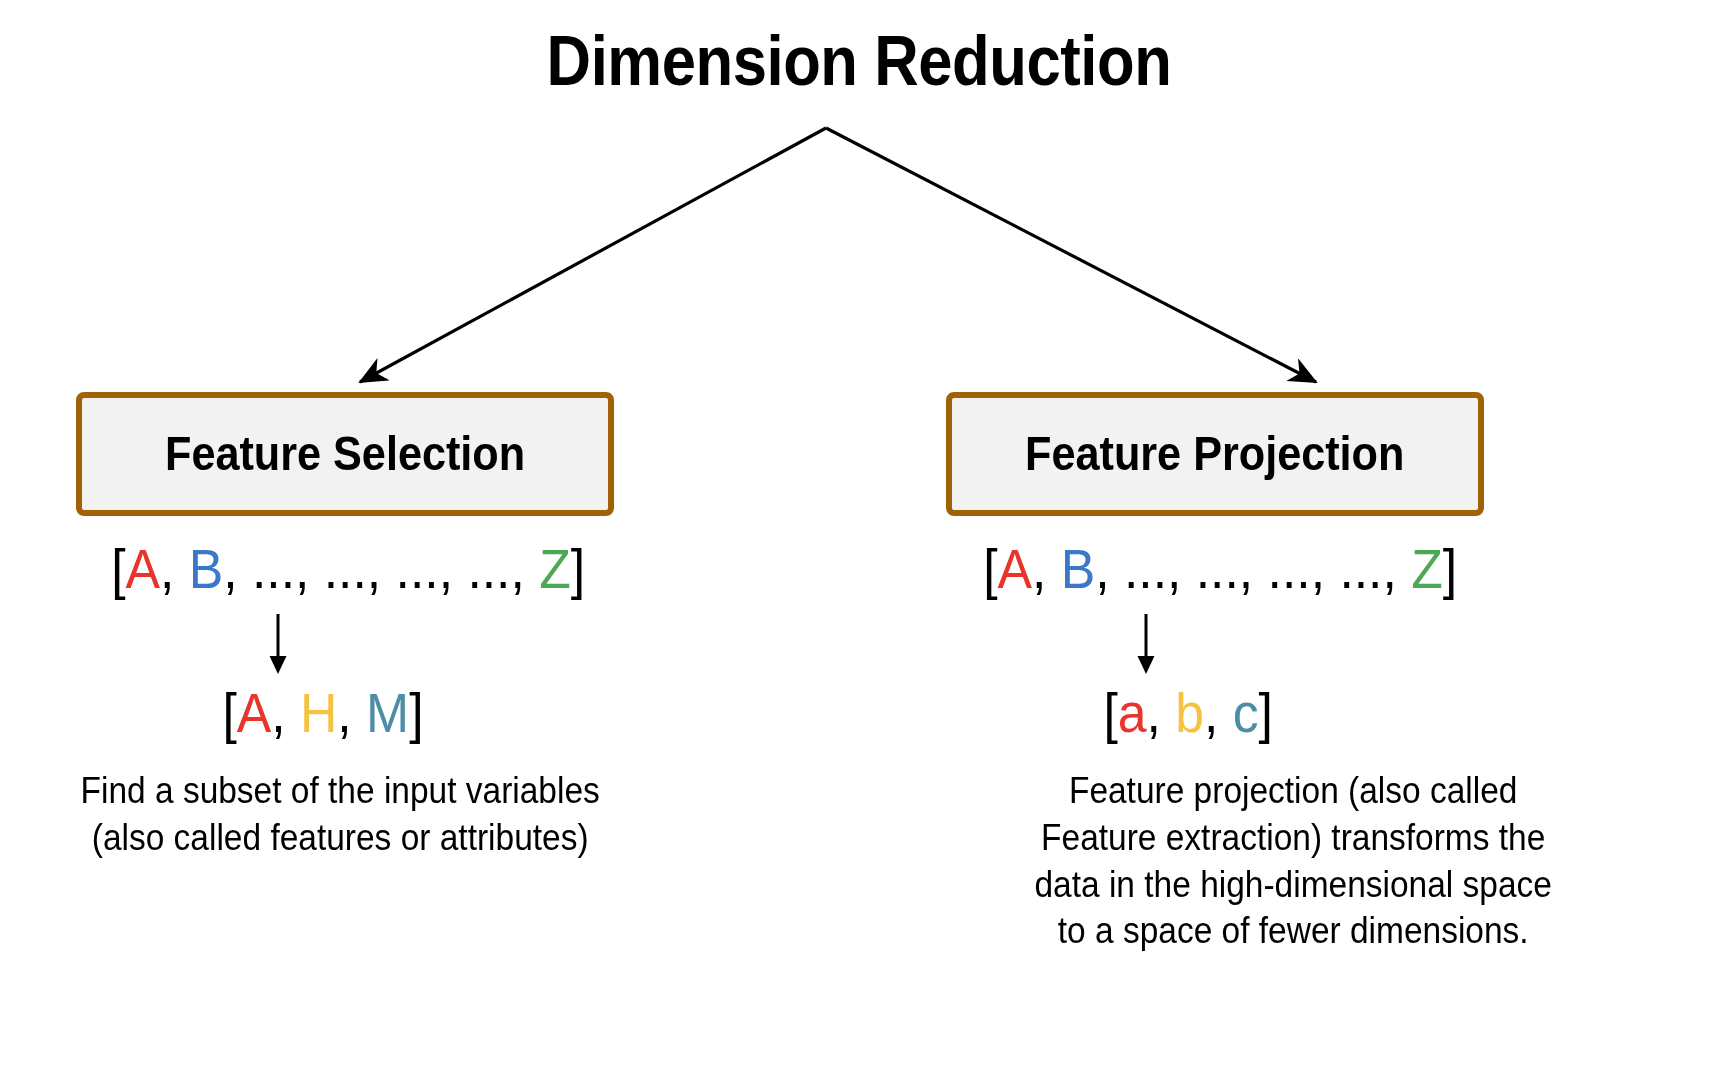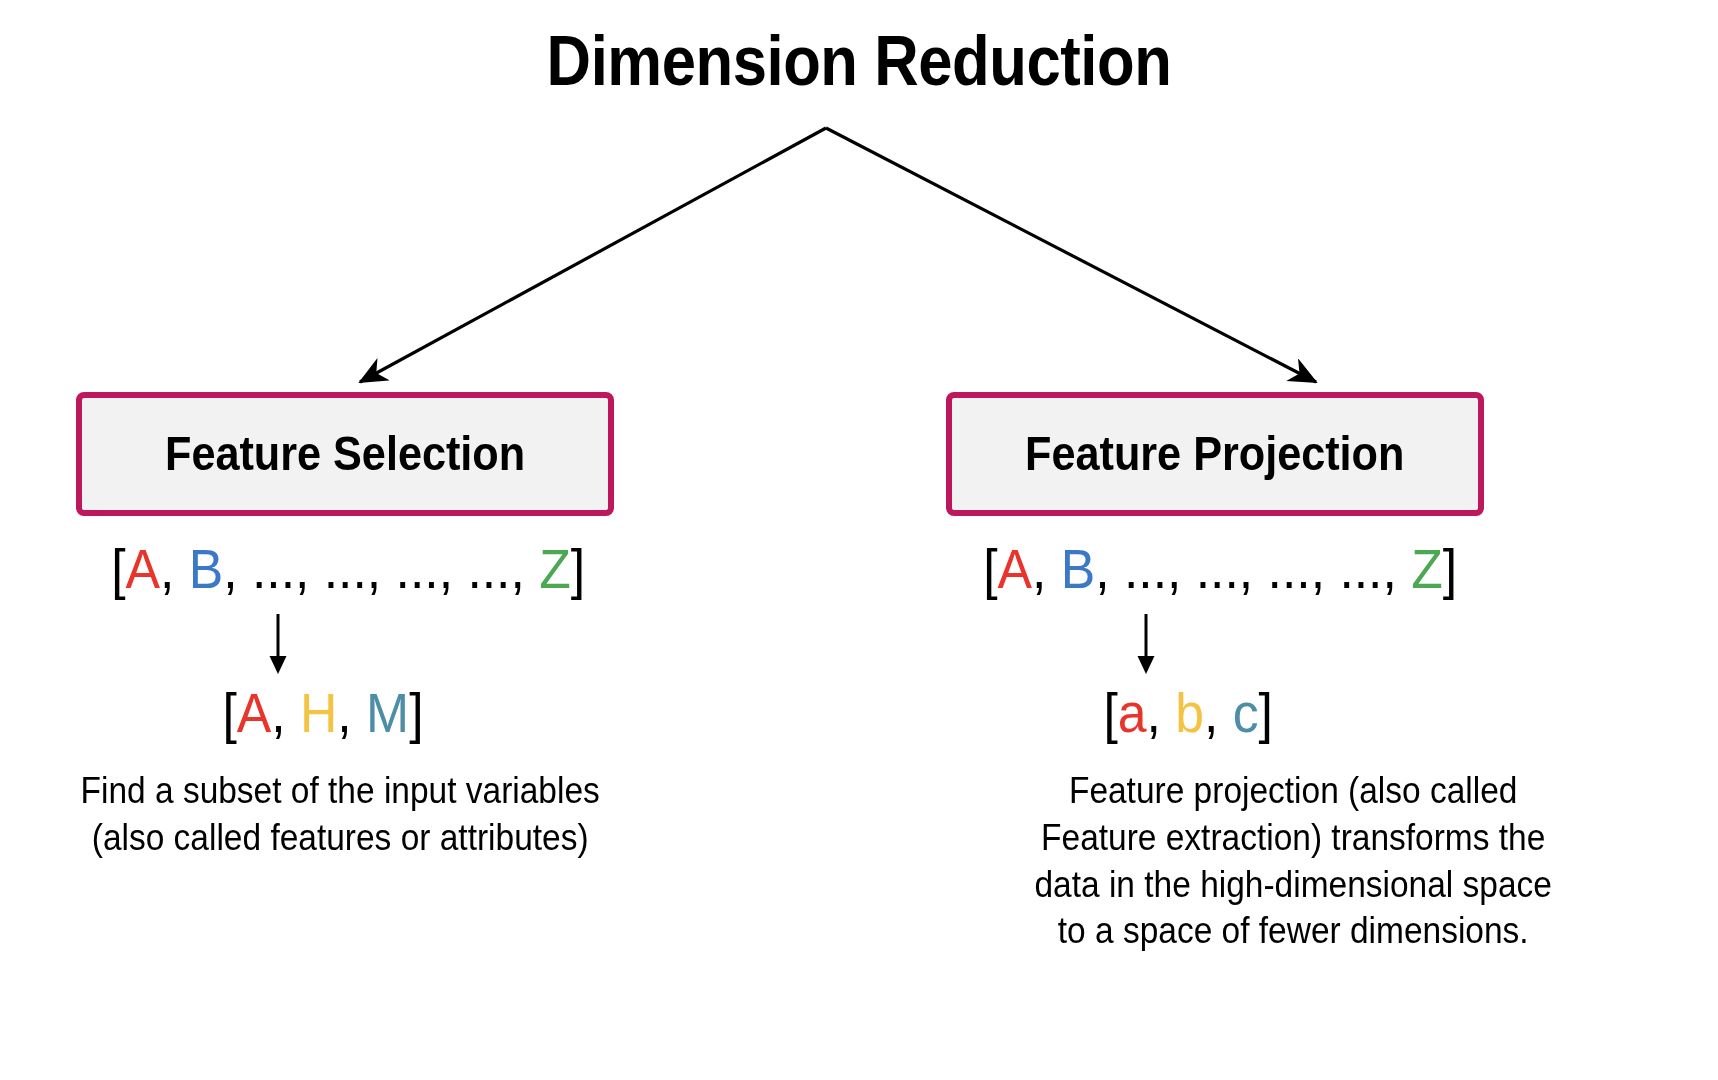--- a/index.html
+++ b/index.html
@@ -57,21 +57,21 @@
   .column.left  { left: 8px; }
   .column.right { left: 900px; }
 
   .node-box {
     position: absolute;
     top: 0;
     width: 538px;
     height: 124px;
     box-sizing: border-box;
     background: #f2f2f2;
-    border: 6px solid #be185d;
+    border: 6px solid #a16207;
     border-radius: 8px;
     display: flex;
     align-items: center;
     justify-content: center;
     text-align: center;
   }
   .column.left  .node-box { left: 68px; }
   .column.right .node-box { left: 46px; }
 
   .node-label {

